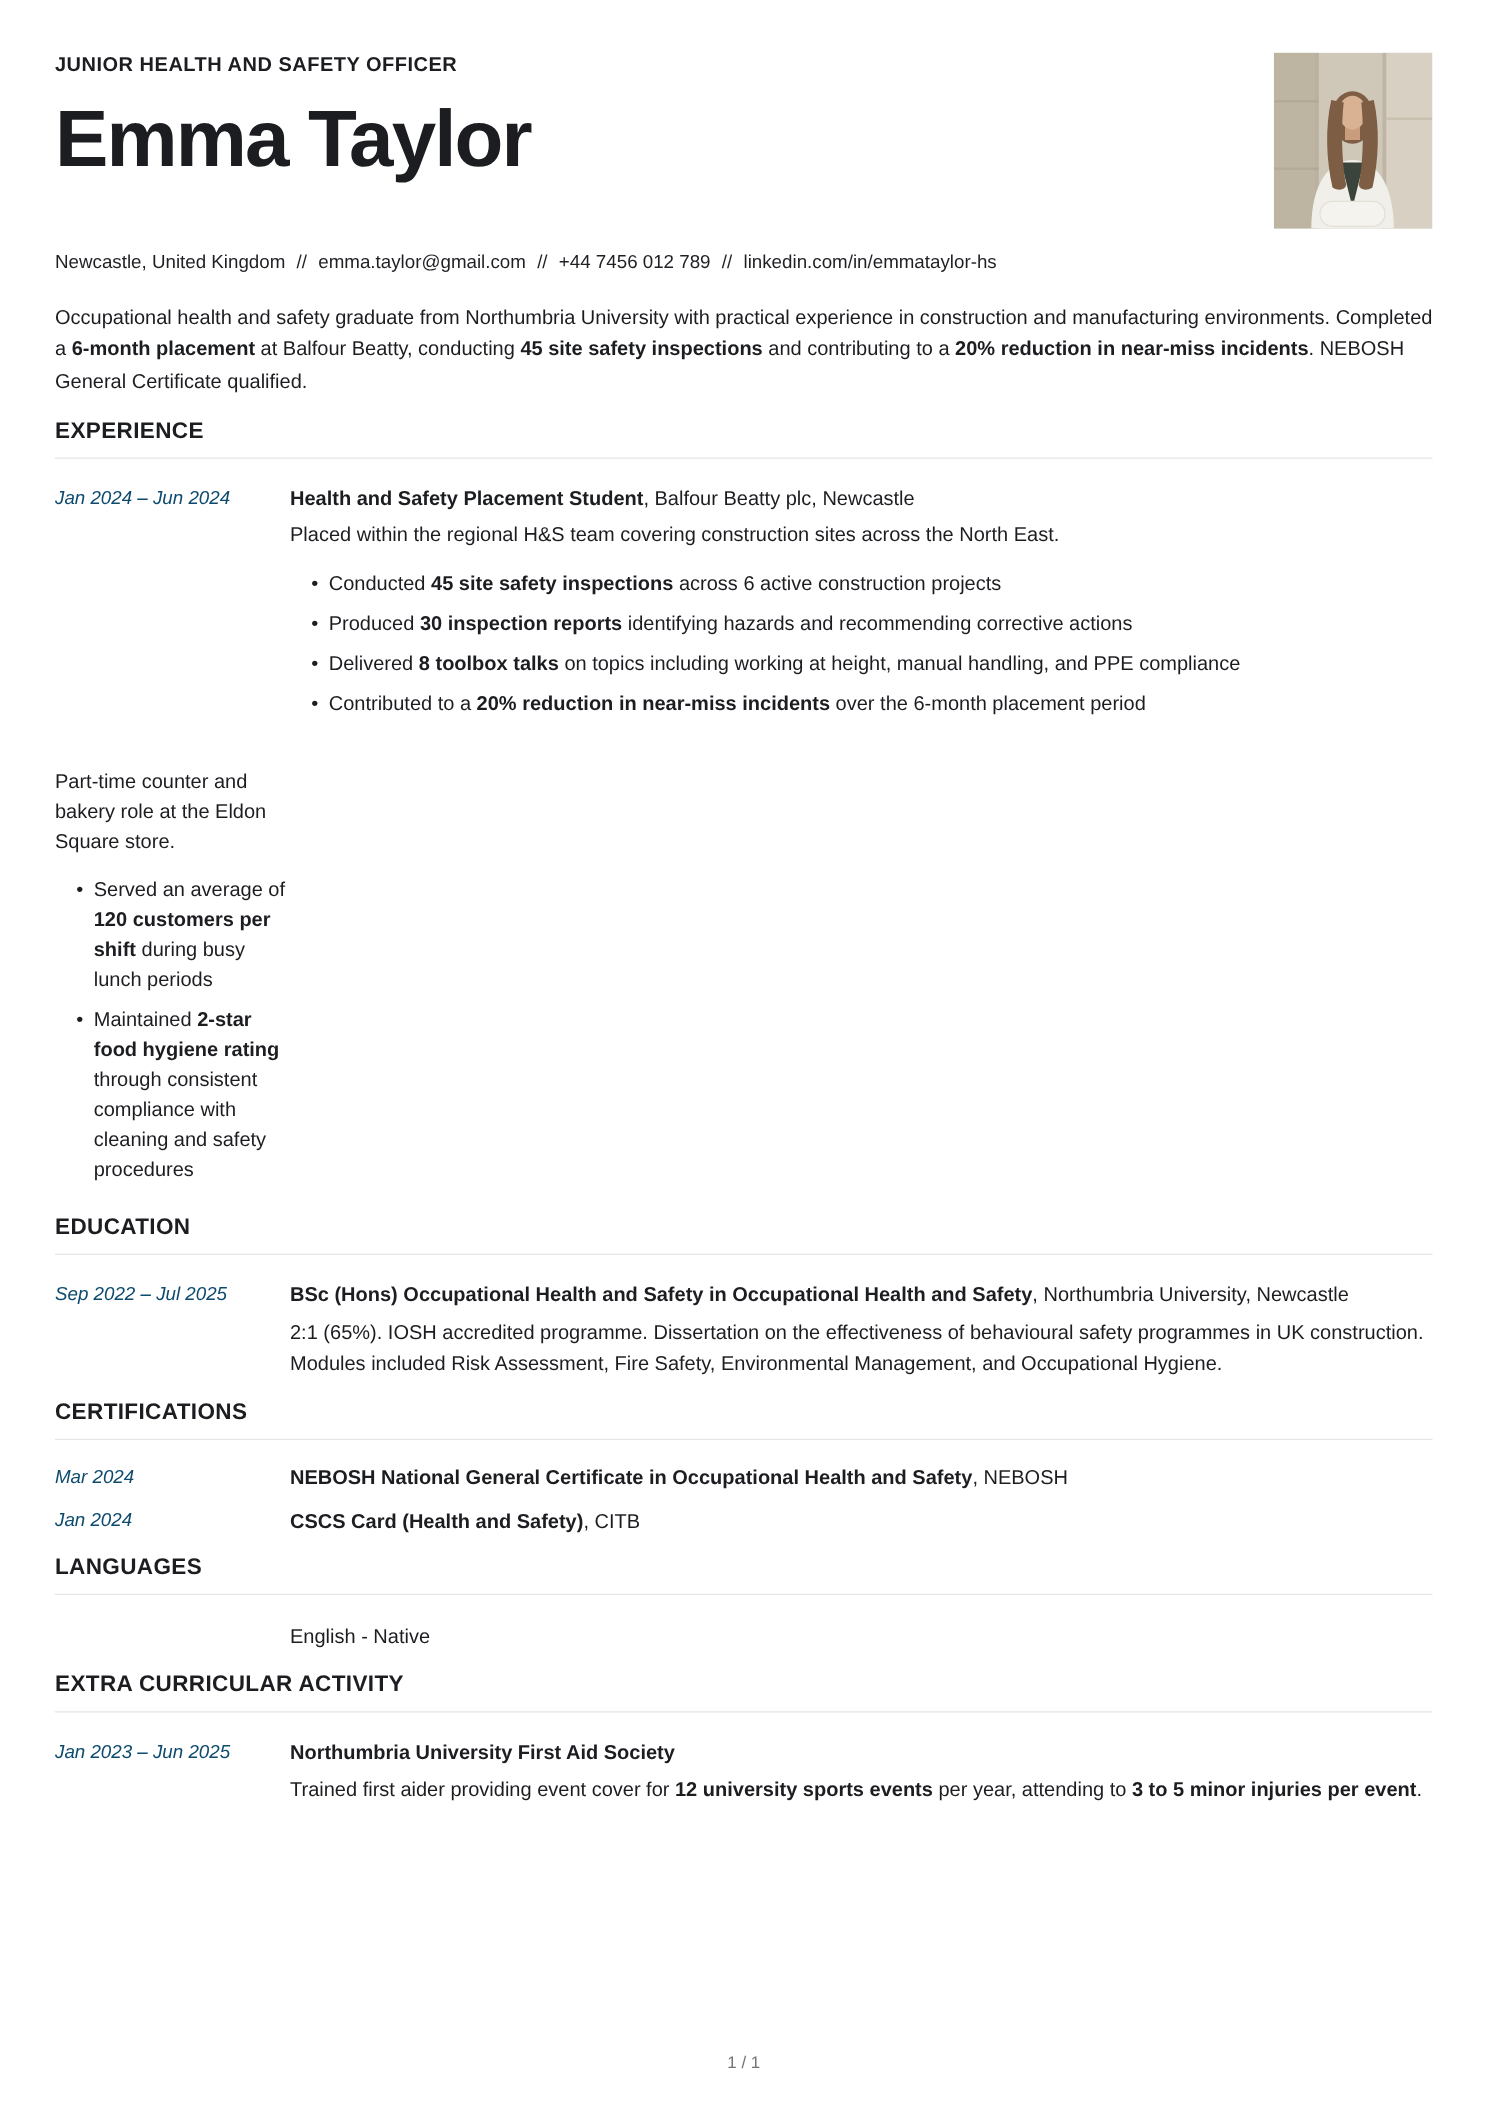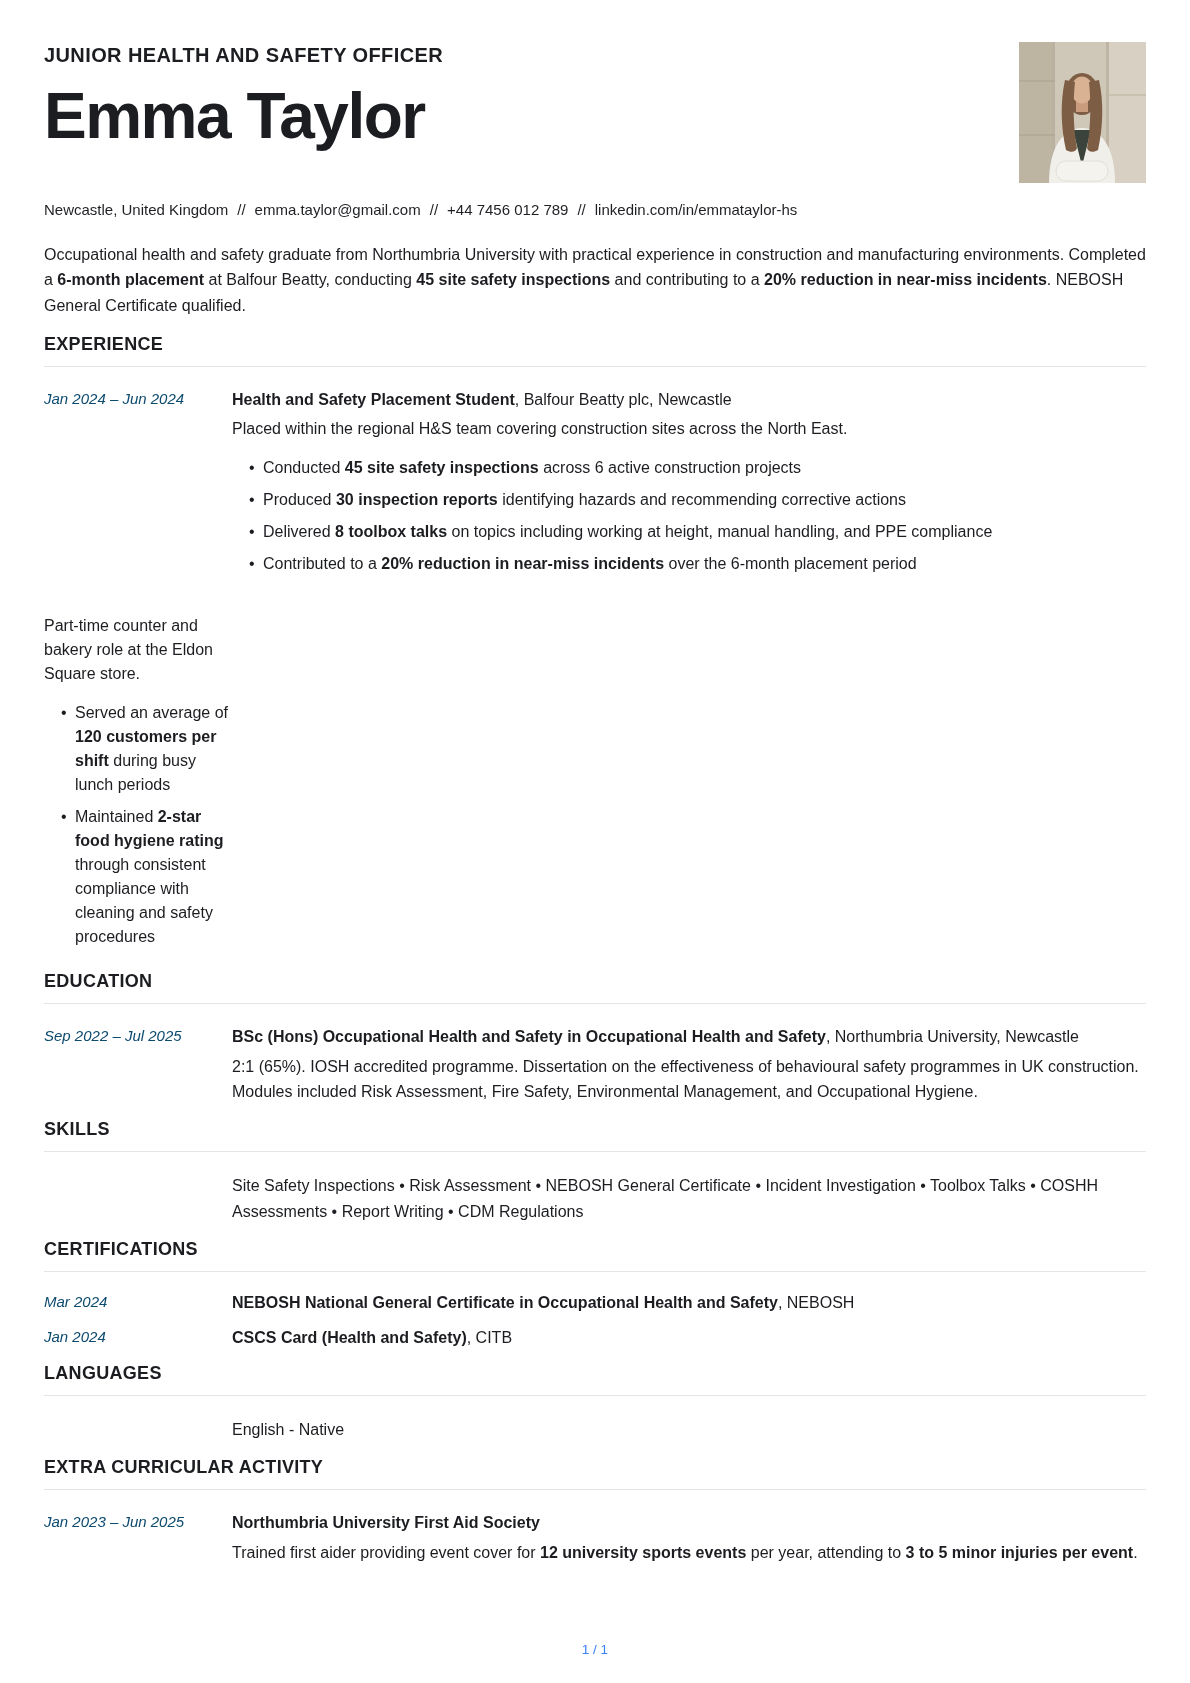--- a/index.html
+++ b/index.html
@@ -8,21 +8,21 @@
     width: 1190px; height: 1683px;
     background: #ffffff;
     font-family: "Liberation Sans", "DejaVu Sans", sans-serif;
     color: #1c1d21;
     position: relative;
   }
   .page { padding: 38px 44px 0 44px; }
 
   
   .header { display: flex; justify-content: space-between; align-items: flex-start; }
-  .job-title { font-size: 20px; font-weight: 800; letter-spacing: .4px; margin-top: 6px; }
+  .job-title { font-size: 16px; font-weight: 800; letter-spacing: .4px; margin-top: 6px; }
   .name { font-size: 64px; font-weight: 800; letter-spacing: -1.5px; line-height: 1.05; margin: 16px 0 0 0; }
   .photo { width: 127px; height: 141px; flex: none; margin-top: 4px; overflow: hidden; }
 
   .contact { margin-top: 18px; font-size: 15px; color: #1f2024; }
   .contact .sep { margin: 0 9px; color: #1f2024; }
 
   .summary { margin-top: 24px; font-size: 16px; line-height: 1.58; }
   .summary b, .rich b { font-weight: 700; }
 
   
@@ -38,21 +38,21 @@
   .entry-desc { font-size: 16px; line-height: 1.58; margin-top: 6px; }
 
   ul.bullets { list-style: none; margin: 15px 0 0 0; padding: 0; }
   ul.bullets li { display: flex; font-size: 16px; line-height: 1.5; margin-bottom: 8px; }
   ul.bullets .dot { width: 14px; margin-left: 17px; flex: none; color: #1c1d21; }
 
   .plain-row { display: grid; grid-template-columns: 188px 1fr; margin-top: 21px; font-size: 16px; line-height: 1.62; }
 
   
   .footer { position: absolute; left: 0; right: 0; bottom: 26px; text-align: center;
-            font-size: 13.5px; color: #3b82f6; }
+            font-size: 13.5px; color: #737373; }
 </style>
 </head>
 <body>
 
 <div class="page">
 
   <div class="header">
     <div>
       <div class="job-title">JUNIOR HEALTH AND SAFETY OFFICER</div>
       <h1 class="name">Emma Taylor</h1>
@@ -138,29 +138,20 @@
 
     <div class="row">
       <div class="date">Sep 2022 – Jul 2025</div>
       <div>
         <div class="entry-title rich"><b>BSc (Hons) Occupational Health and Safety in Occupational Health and Safety</b>, Northumbria University, Newcastle</div>
         <div class="entry-desc">2:1 (65%). IOSH accredited programme. Dissertation on the effectiveness of behavioural safety programmes in UK construction. Modules included Risk Assessment, Fire Safety, Environmental Management, and Occupational Hygiene.</div>
       </div>
     </div>
   </div>
 
-  <div class="section">
-    <div class="section-title">SKILLS</div>
-    <hr class="section-rule">
-
-    <div class="plain-row">
-      <div></div>
-      <div>Site Safety Inspections • Risk Assessment • NEBOSH General Certificate • Incident Investigation • Toolbox Talks • COSHH Assessments • Report Writing • CDM Regulations</div>
-    </div>
-  </div>
 
   <div class="section">
     <div class="section-title">CERTIFICATIONS</div>
     <hr class="section-rule">
 
     <div class="row" style="margin-top:19px">
       <div class="date">Mar 2024</div>
       <div class="entry-title rich"><b>NEBOSH National General Certificate in Occupational Health and Safety</b>, NEBOSH</div>
     </div>
     <div class="row" style="margin-top:12px">

